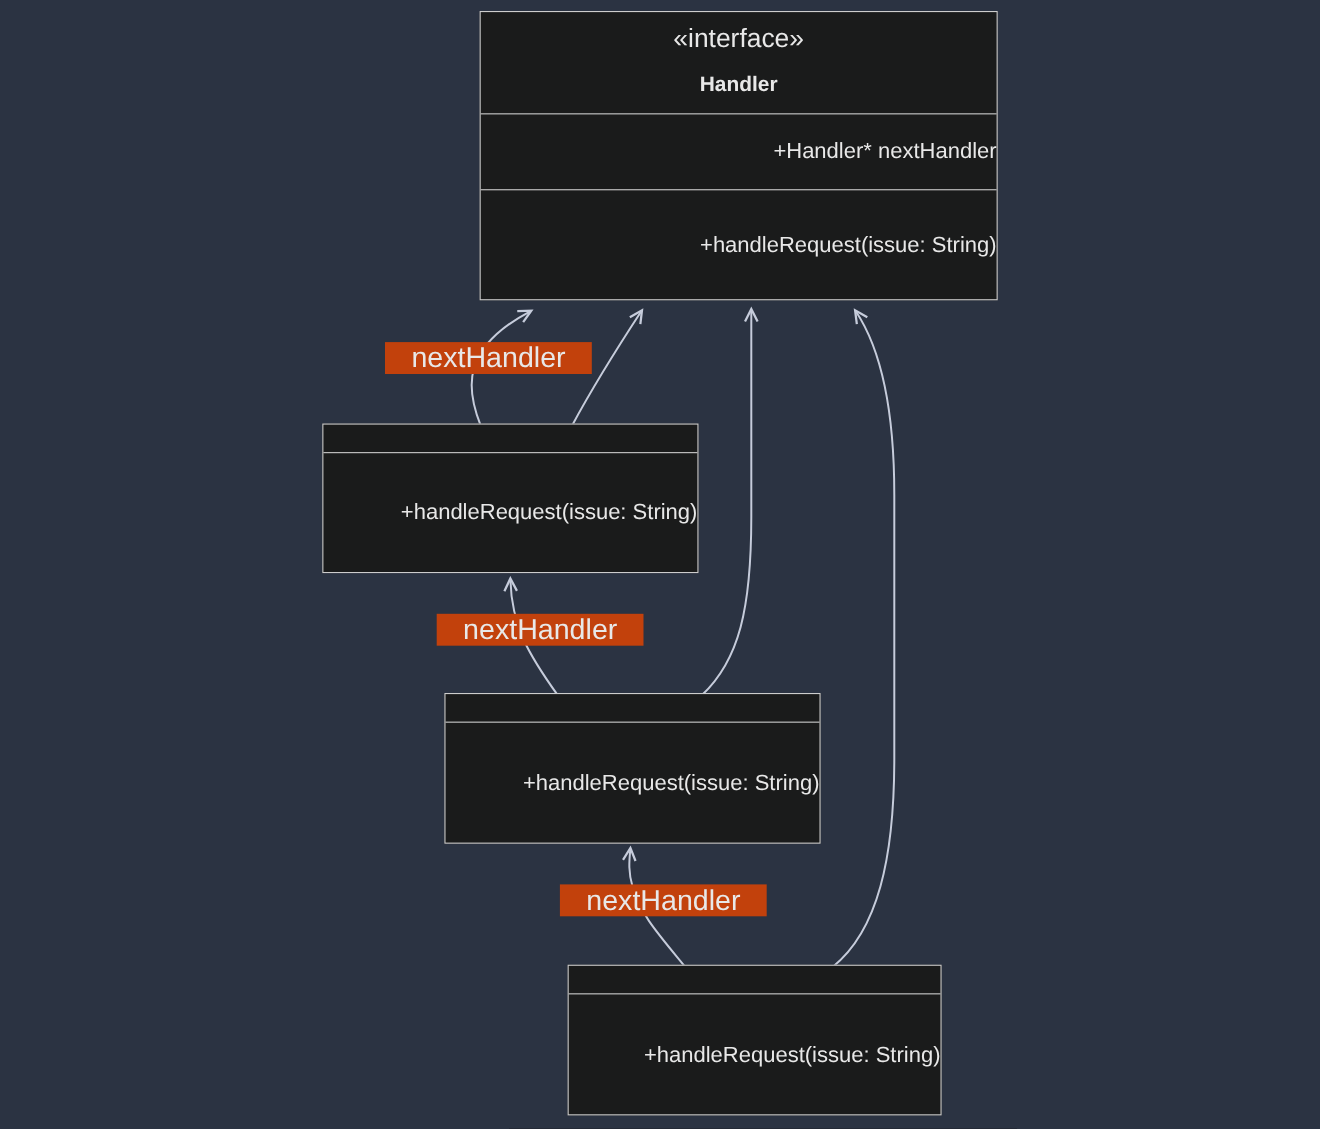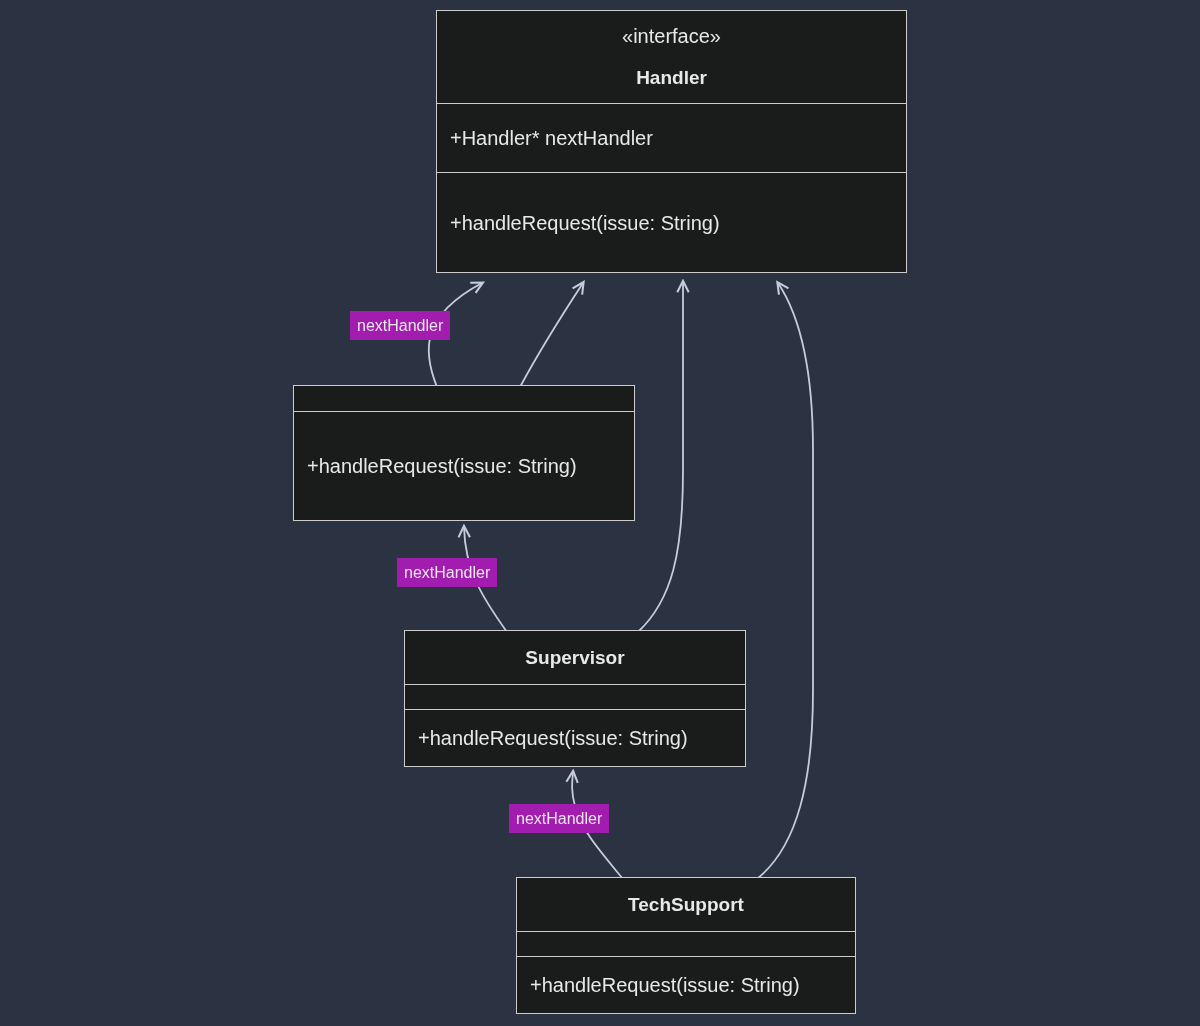--- a/index.html
+++ b/index.html
@@ -13,33 +13,33 @@
   svg.edge-layer{position:absolute;left:0;top:0;width:1200px;height:1026px;pointer-events:none;}
   .edge{fill:none;stroke:#c6ccdb;stroke-width:1.8px;}
   .uml-node{
     position:absolute;
     box-sizing:border-box;
     background:#1a1b1b;
     border:1.6px solid #cdcdcd;
     color:#e8e8e8;
     display:flex;flex-direction:column;
   }
-  .sec{box-sizing:border-box;display:flex;flex-direction:column;justify-content:center;}
+  .sec{box-sizing:border-box;display:flex;flex-direction:column;justify-content:center;align-items:flex-end;}
   .sec + .sec{border-top:1.2px solid #cdcdcd;}
   .sec-title{align-items:center;text-align:center;}
-  .stereotype{font-size:20px;line-height:42px;}
+  .stereotype{font-size:24px;line-height:42px;}
   .class-name{font-size:19px;font-weight:bold;line-height:42px;}
   .member{font-size:20px;line-height:42px;padding-left:13px;white-space:nowrap;}
   .edge-label{
     position:absolute;
-    background:#a21caf;
+    background:#c2410c;
     color:#e8e8e8;
-    font-size:16px;
+    font-size:26px;
     line-height:23px;
-    padding:3px 7px;
+    padding:3px 24px;
     white-space:nowrap;
   }
 </style>
 </head>
 <body>
 
 <div class="canvas">
 
   <svg class="edge-layer">
     <defs>
@@ -69,33 +69,27 @@
   </div>
 
   <div class="uml-node" style="left:293px;top:385px;width:342px;height:136px;">
     <div class="sec" style="height:25px;"></div>
     <div class="sec" style="flex:1;">
       <div class="member">+handleRequest(issue: String)</div>
     </div>
   </div>
 
   <div class="uml-node" style="left:404px;top:630px;width:342px;height:137px;">
-    <div class="sec sec-title" style="height:53px;">
-      <div class="class-name">Supervisor</div>
-    </div>
     <div class="sec" style="height:25px;"></div>
     <div class="sec" style="flex:1;">
       <div class="member">+handleRequest(issue: String)</div>
     </div>
   </div>
 
   <div class="uml-node" style="left:516px;top:877px;width:340px;height:137px;">
-    <div class="sec sec-title" style="height:53px;">
-      <div class="class-name">TechSupport</div>
-    </div>
     <div class="sec" style="height:25px;"></div>
     <div class="sec" style="flex:1;">
       <div class="member">+handleRequest(issue: String)</div>
     </div>
   </div>
 
   <div class="edge-label" style="left:350px;top:311px;">nextHandler</div>
   <div class="edge-label" style="left:397px;top:558px;">nextHandler</div>
   <div class="edge-label" style="left:509px;top:804px;">nextHandler</div>
 

